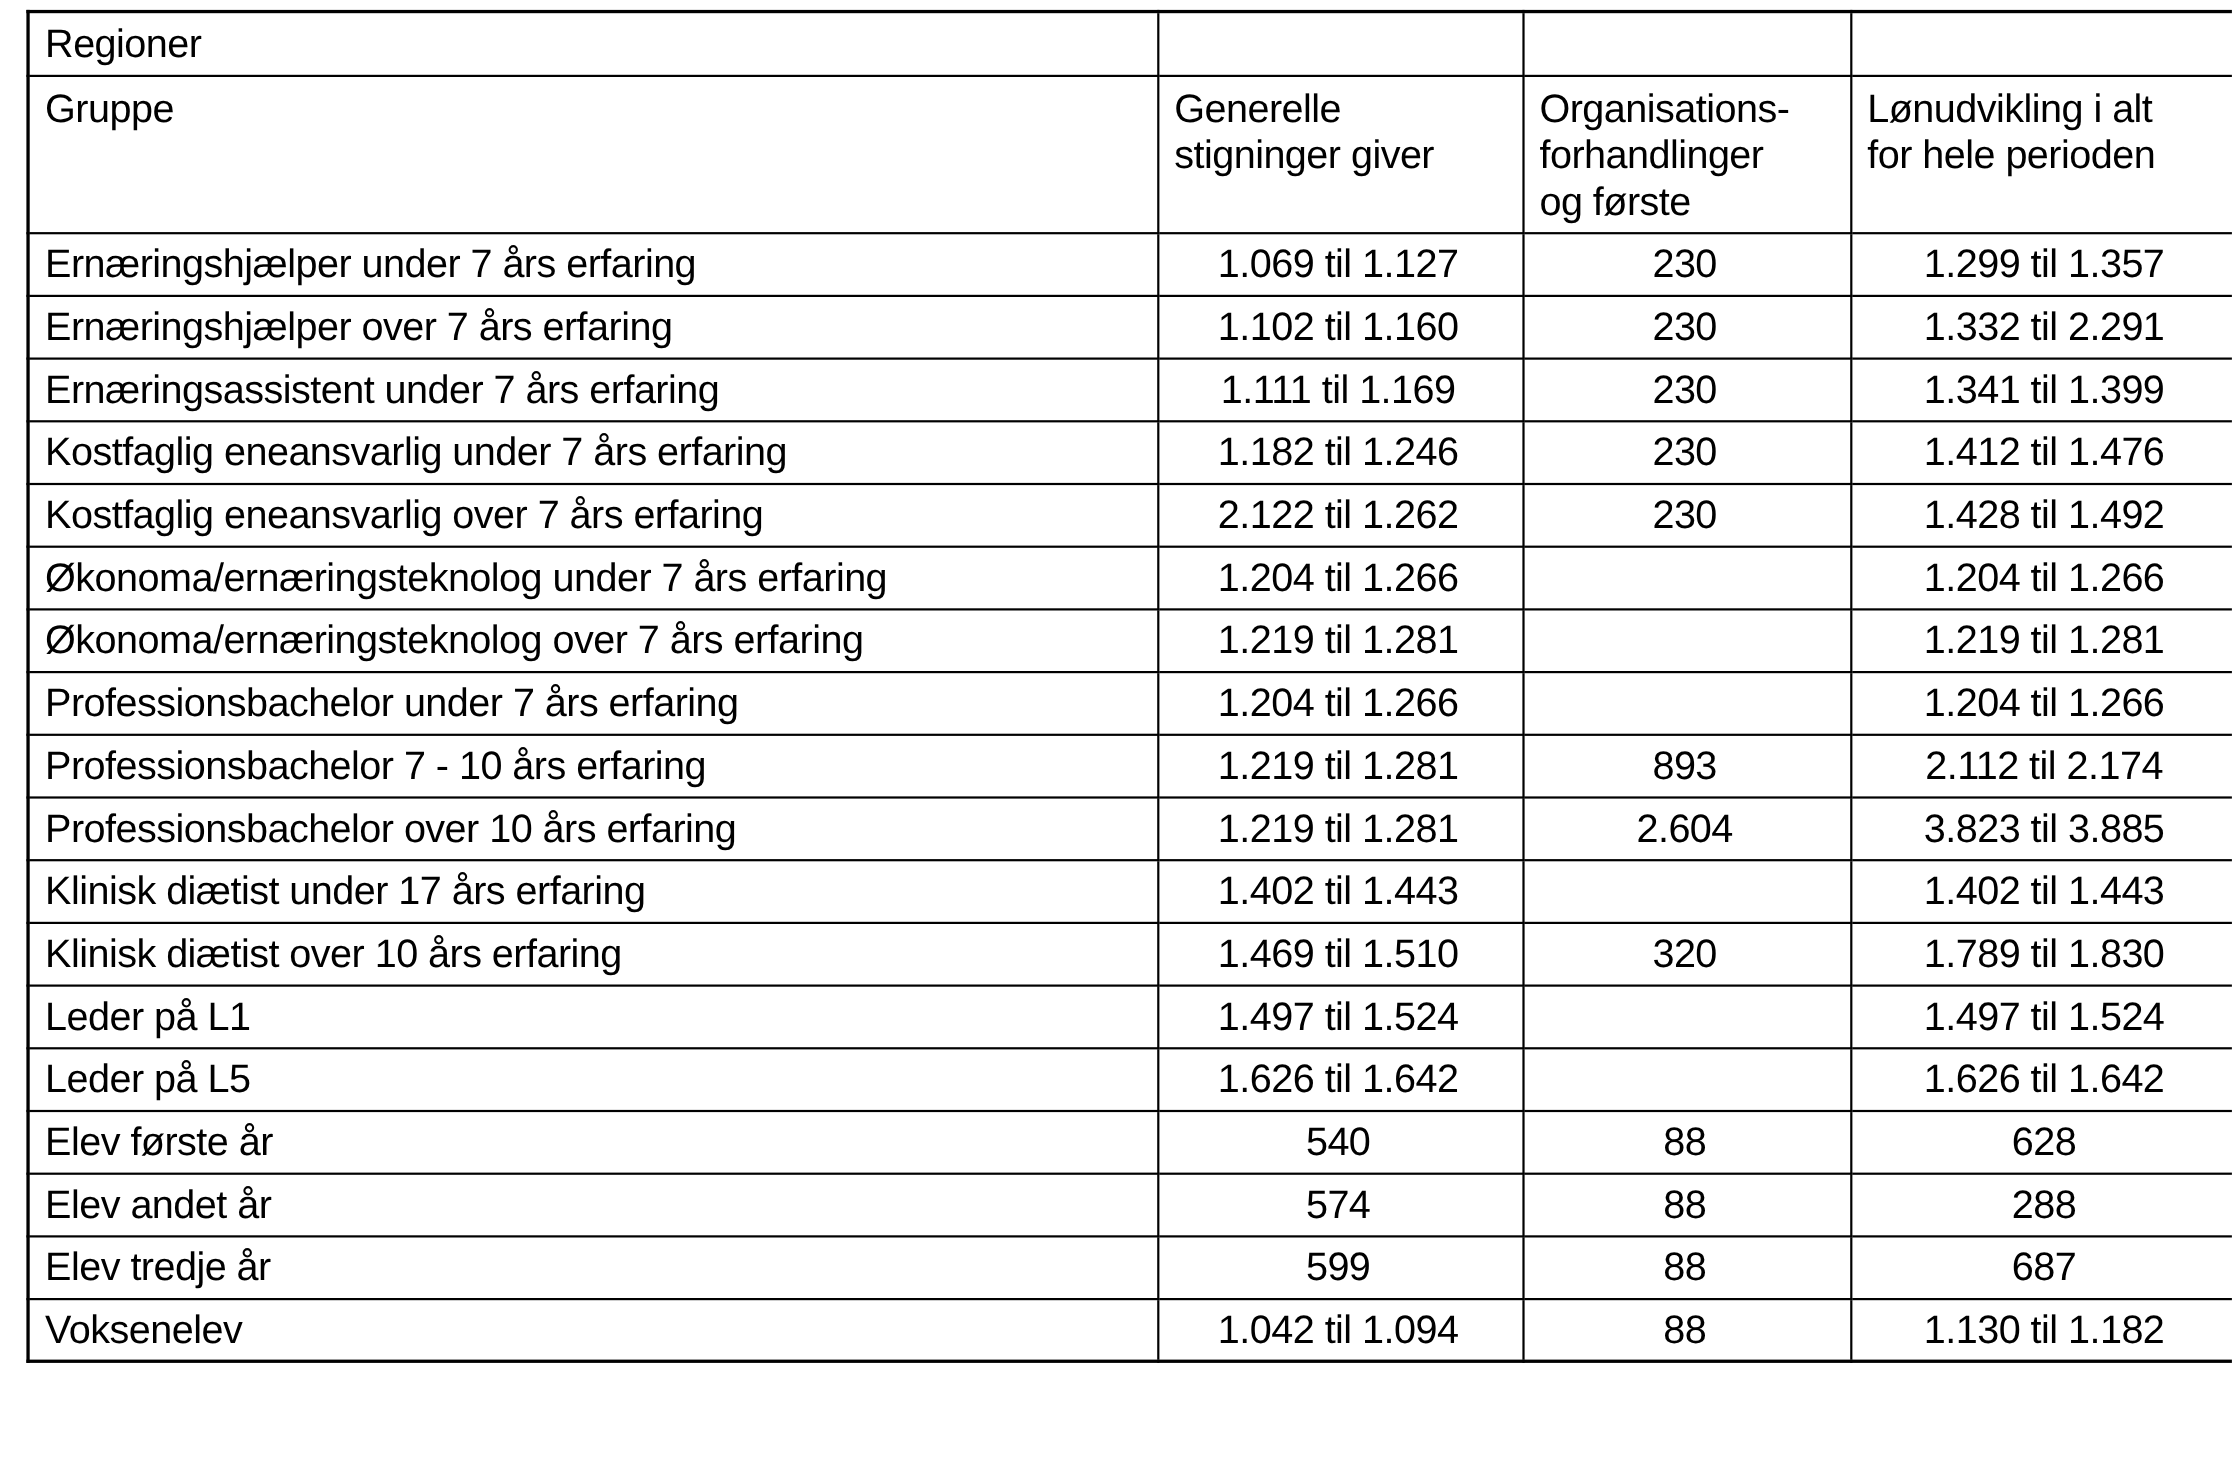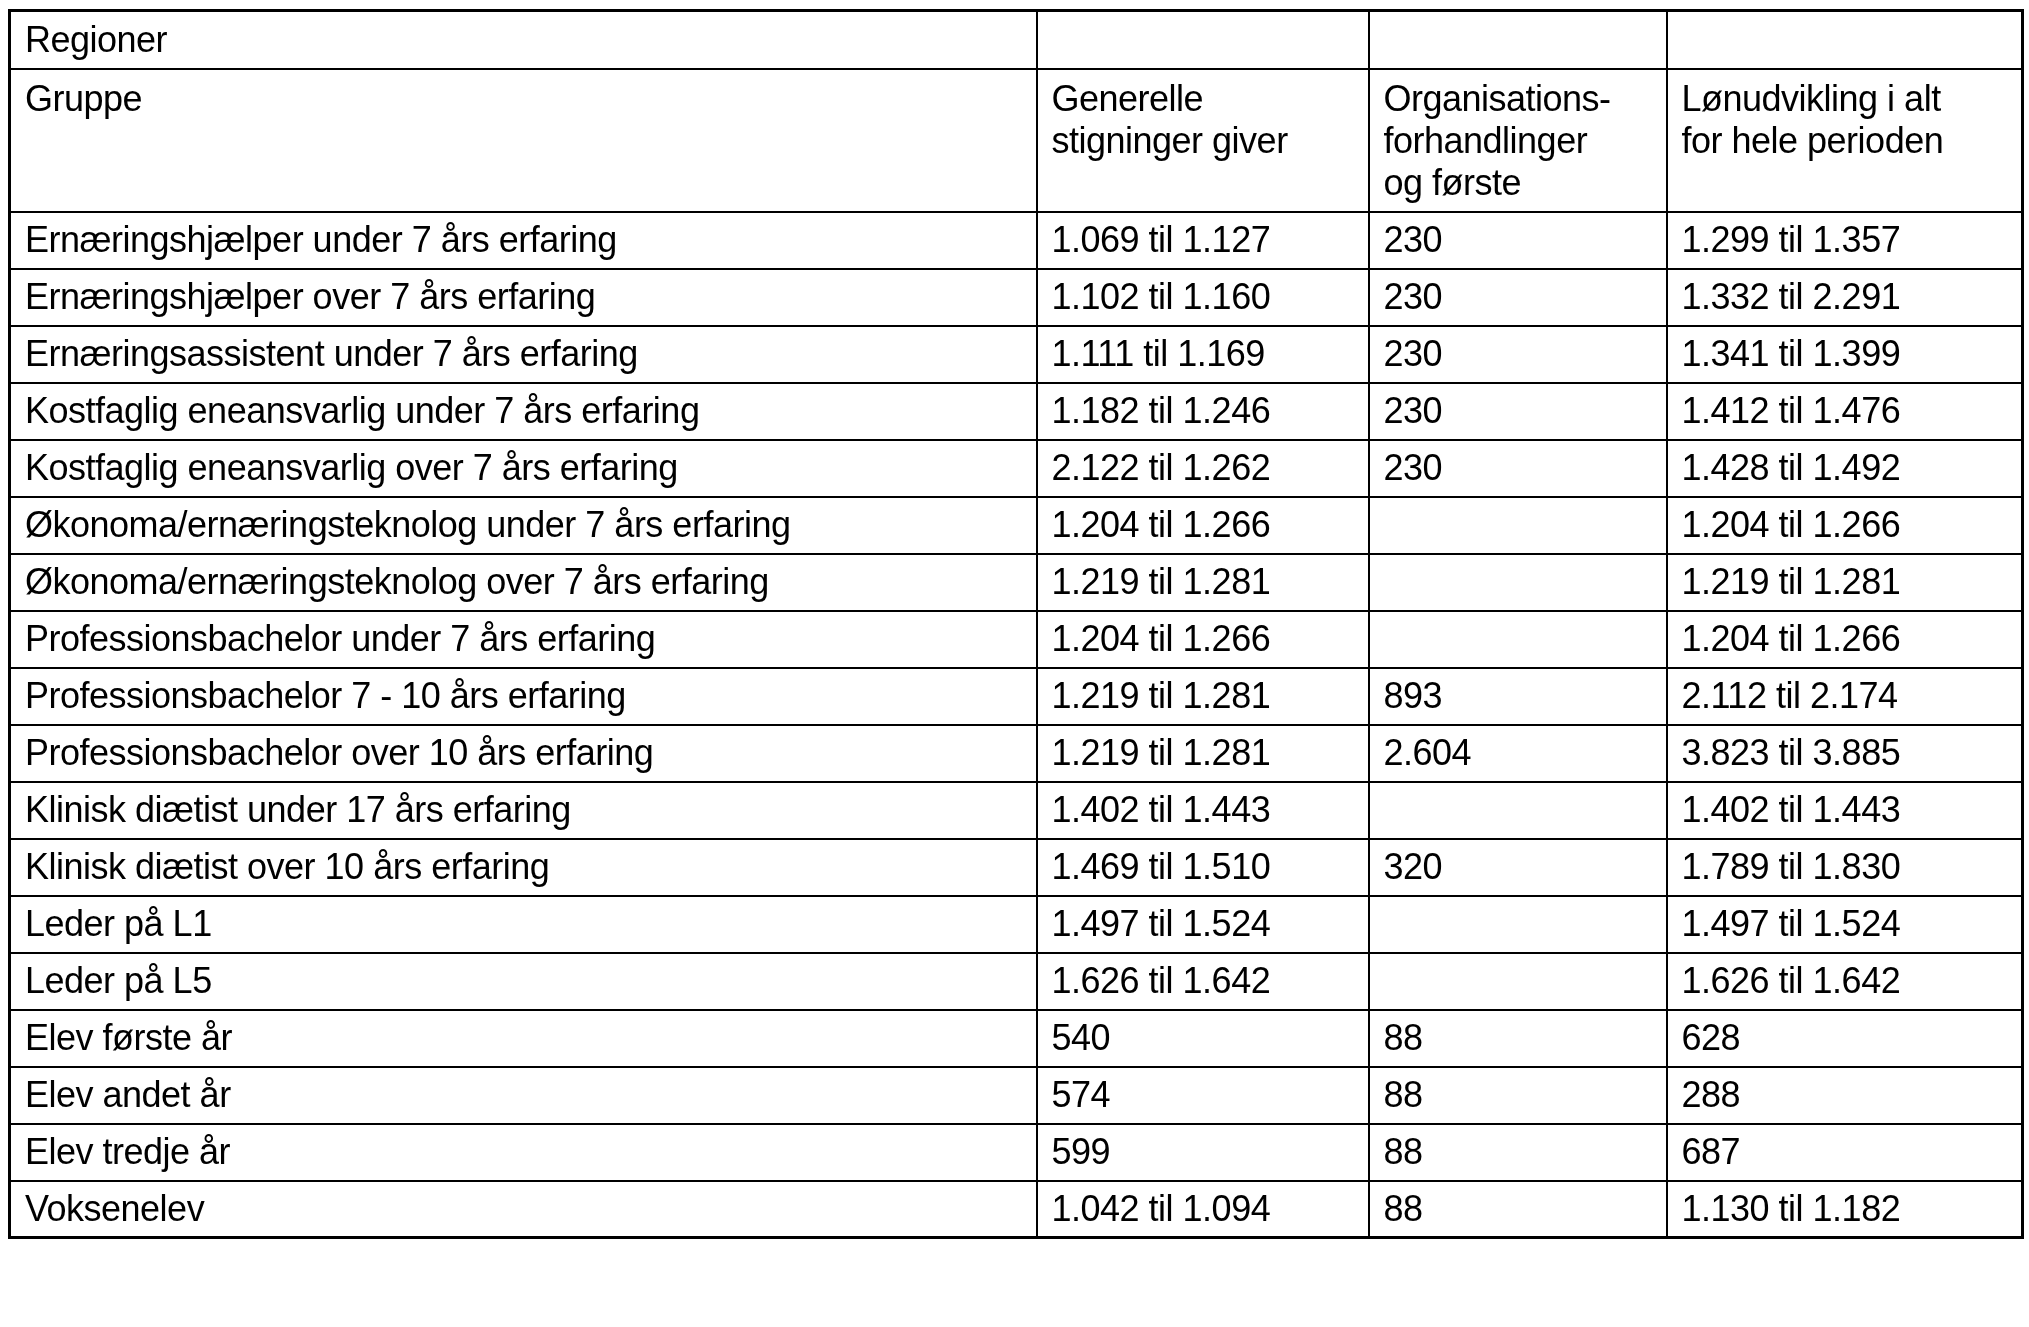--- a/index.html
+++ b/index.html
@@ -8,21 +8,21 @@
     background: #ffffff;
     width: 2029px;
     height: 1327px;
     overflow: hidden;
   }
   .page {
     position: relative;
     width: 2029px;
     height: 1327px;
     box-sizing: border-box;
-    padding: 9px 8px;
+    padding: 9px 24px;
     font-family: "Liberation Sans", "DejaVu Sans", sans-serif;
     color: #000000;
     border-radius: 14px;
   }
   table.salary {
     border-collapse: collapse;
     table-layout: fixed;
     width: 2013px;
     background: #ffffff;
     border: 3px solid #000000;
@@ -53,21 +53,21 @@
     white-space: pre-line;
     line-height: 1.18;
   }
   tbody td {
     height: 57px;
     padding: 2px 12px 2px 14px;
     vertical-align: middle;
     white-space: nowrap;
   }
   tbody td.col-num {
-    text-align: left;
+    text-align: center;
     padding-right: 18px;
   }
 </style>
 </head>
 <body>
 
 <div class="page">
   <table class="salary">
     <colgroup>
       <col class="c-group">

